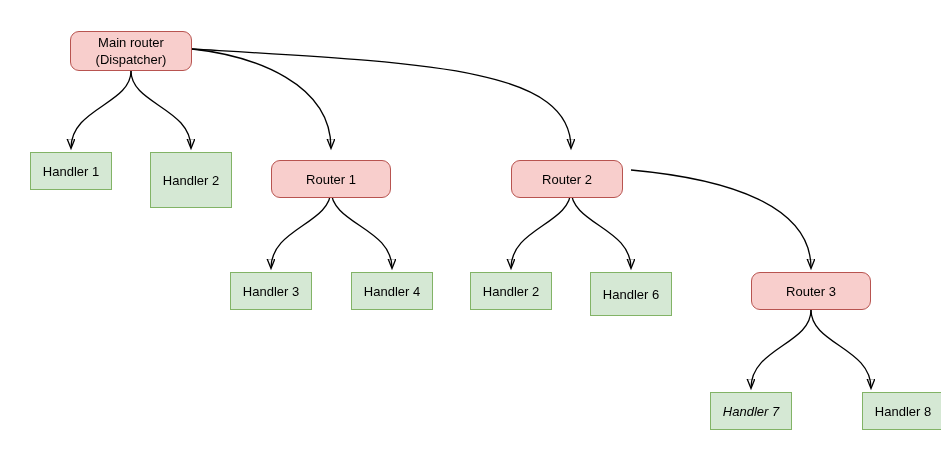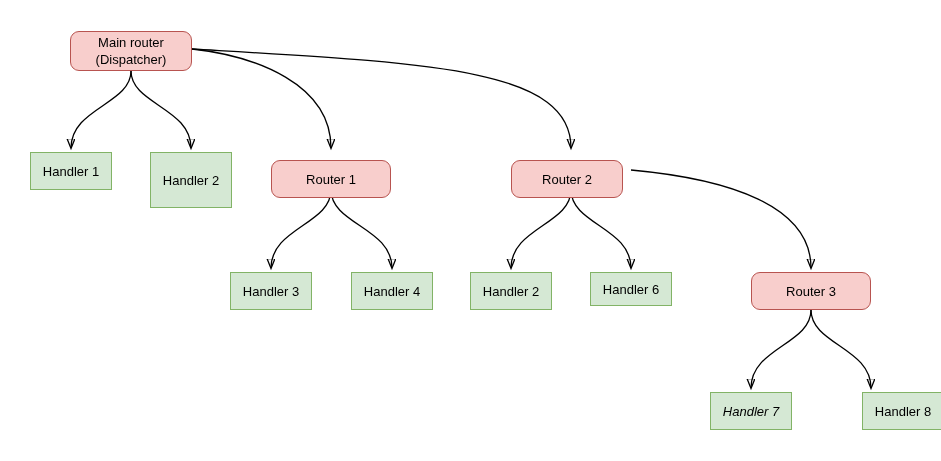--- a/index.html
+++ b/index.html
@@ -32,21 +32,21 @@
   }
   
   #n-main{left:70px;top:31px;width:122px;height:40px;}
   #n-h1{left:30px;top:152px;width:82px;height:38px;text-align:center;}
   #n-h2{left:150px;top:152px;width:82px;height:56px;}
   #n-r1{left:271px;top:160px;width:120px;height:38px;text-align:right;}
   #n-r2{left:511px;top:160px;width:112px;height:38px;}
   #n-h3{left:230px;top:272px;width:82px;height:38px;}
   #n-h4{left:351px;top:272px;width:82px;height:38px;}
   #n-h5{left:470px;top:272px;width:82px;height:38px;}
-  #n-h6{left:590px;top:272px;width:82px;height:34px;}
+  #n-h6{left:590px;top:272px;width:82px;height:44px;}
   #n-r3{left:751px;top:272px;width:120px;height:38px;}
   #n-h7{left:710px;top:392px;width:82px;height:38px;font-style:italic;}
   #n-h8{left:830px;top:392px;width:82px;height:38px;margin-left:32px;}
 </style>
 </head>
 <body>
 
 <div class="canvas">
 
   <svg class="edges" viewBox="0 0 941 461">

